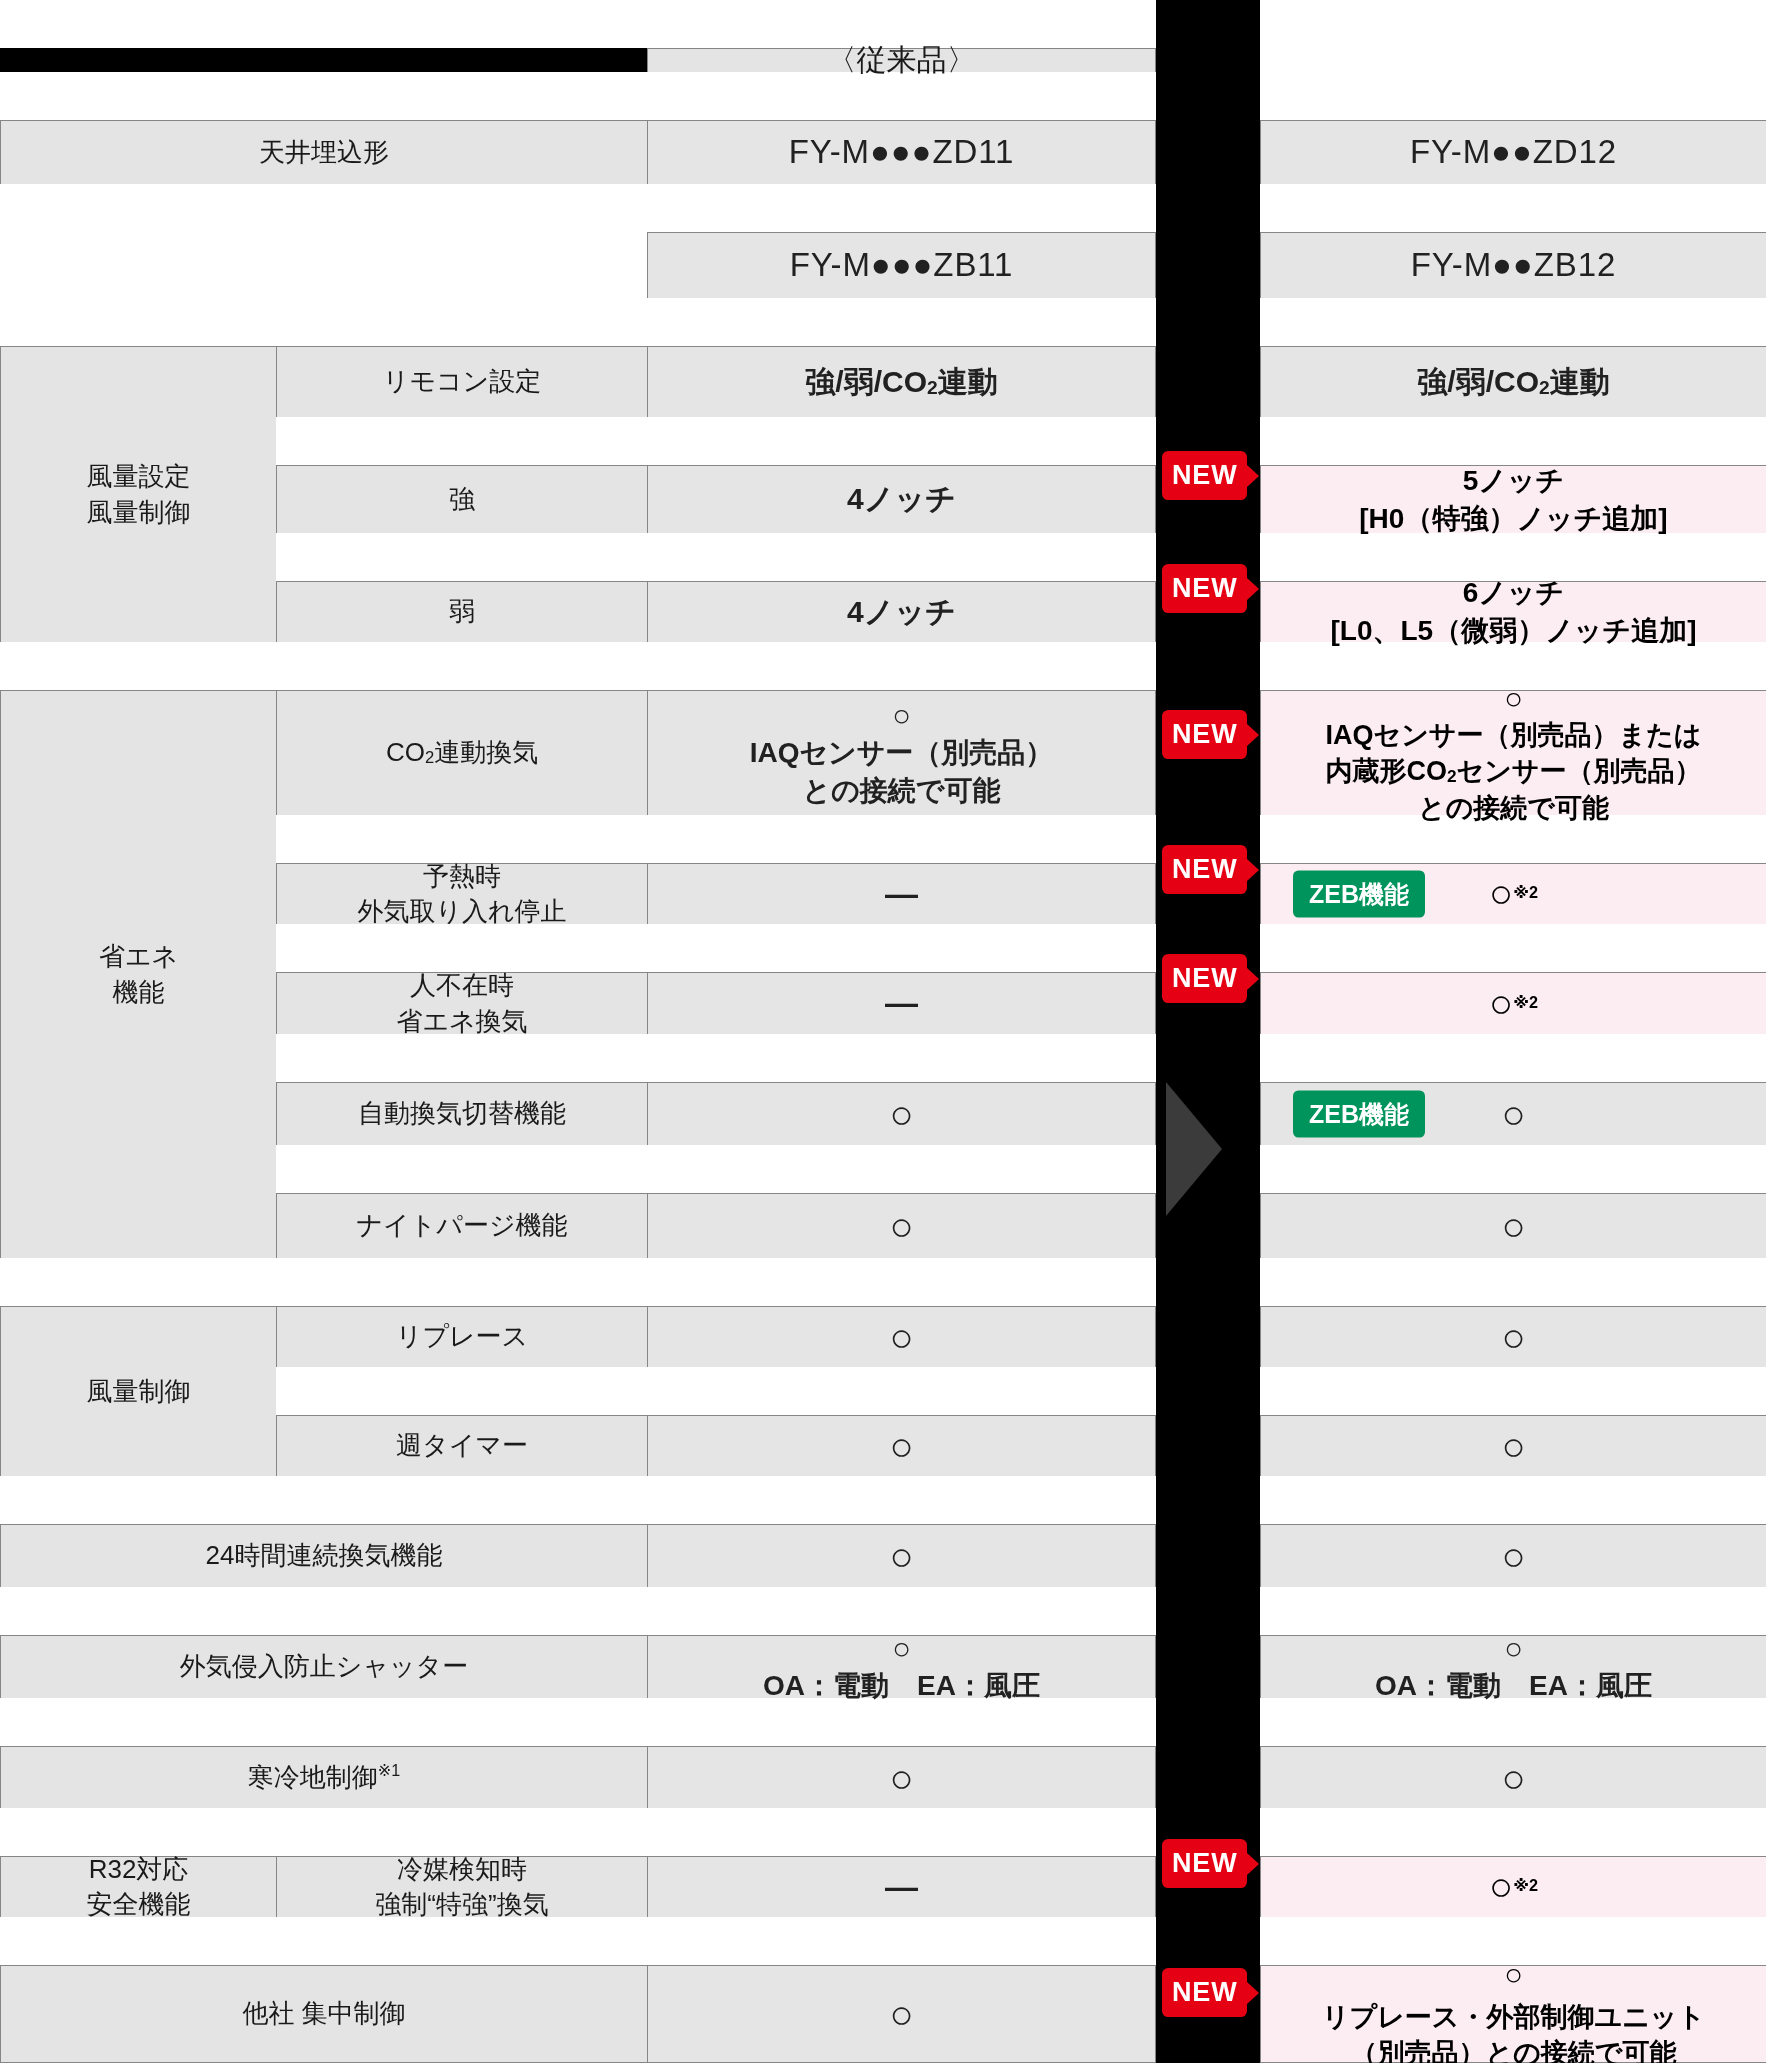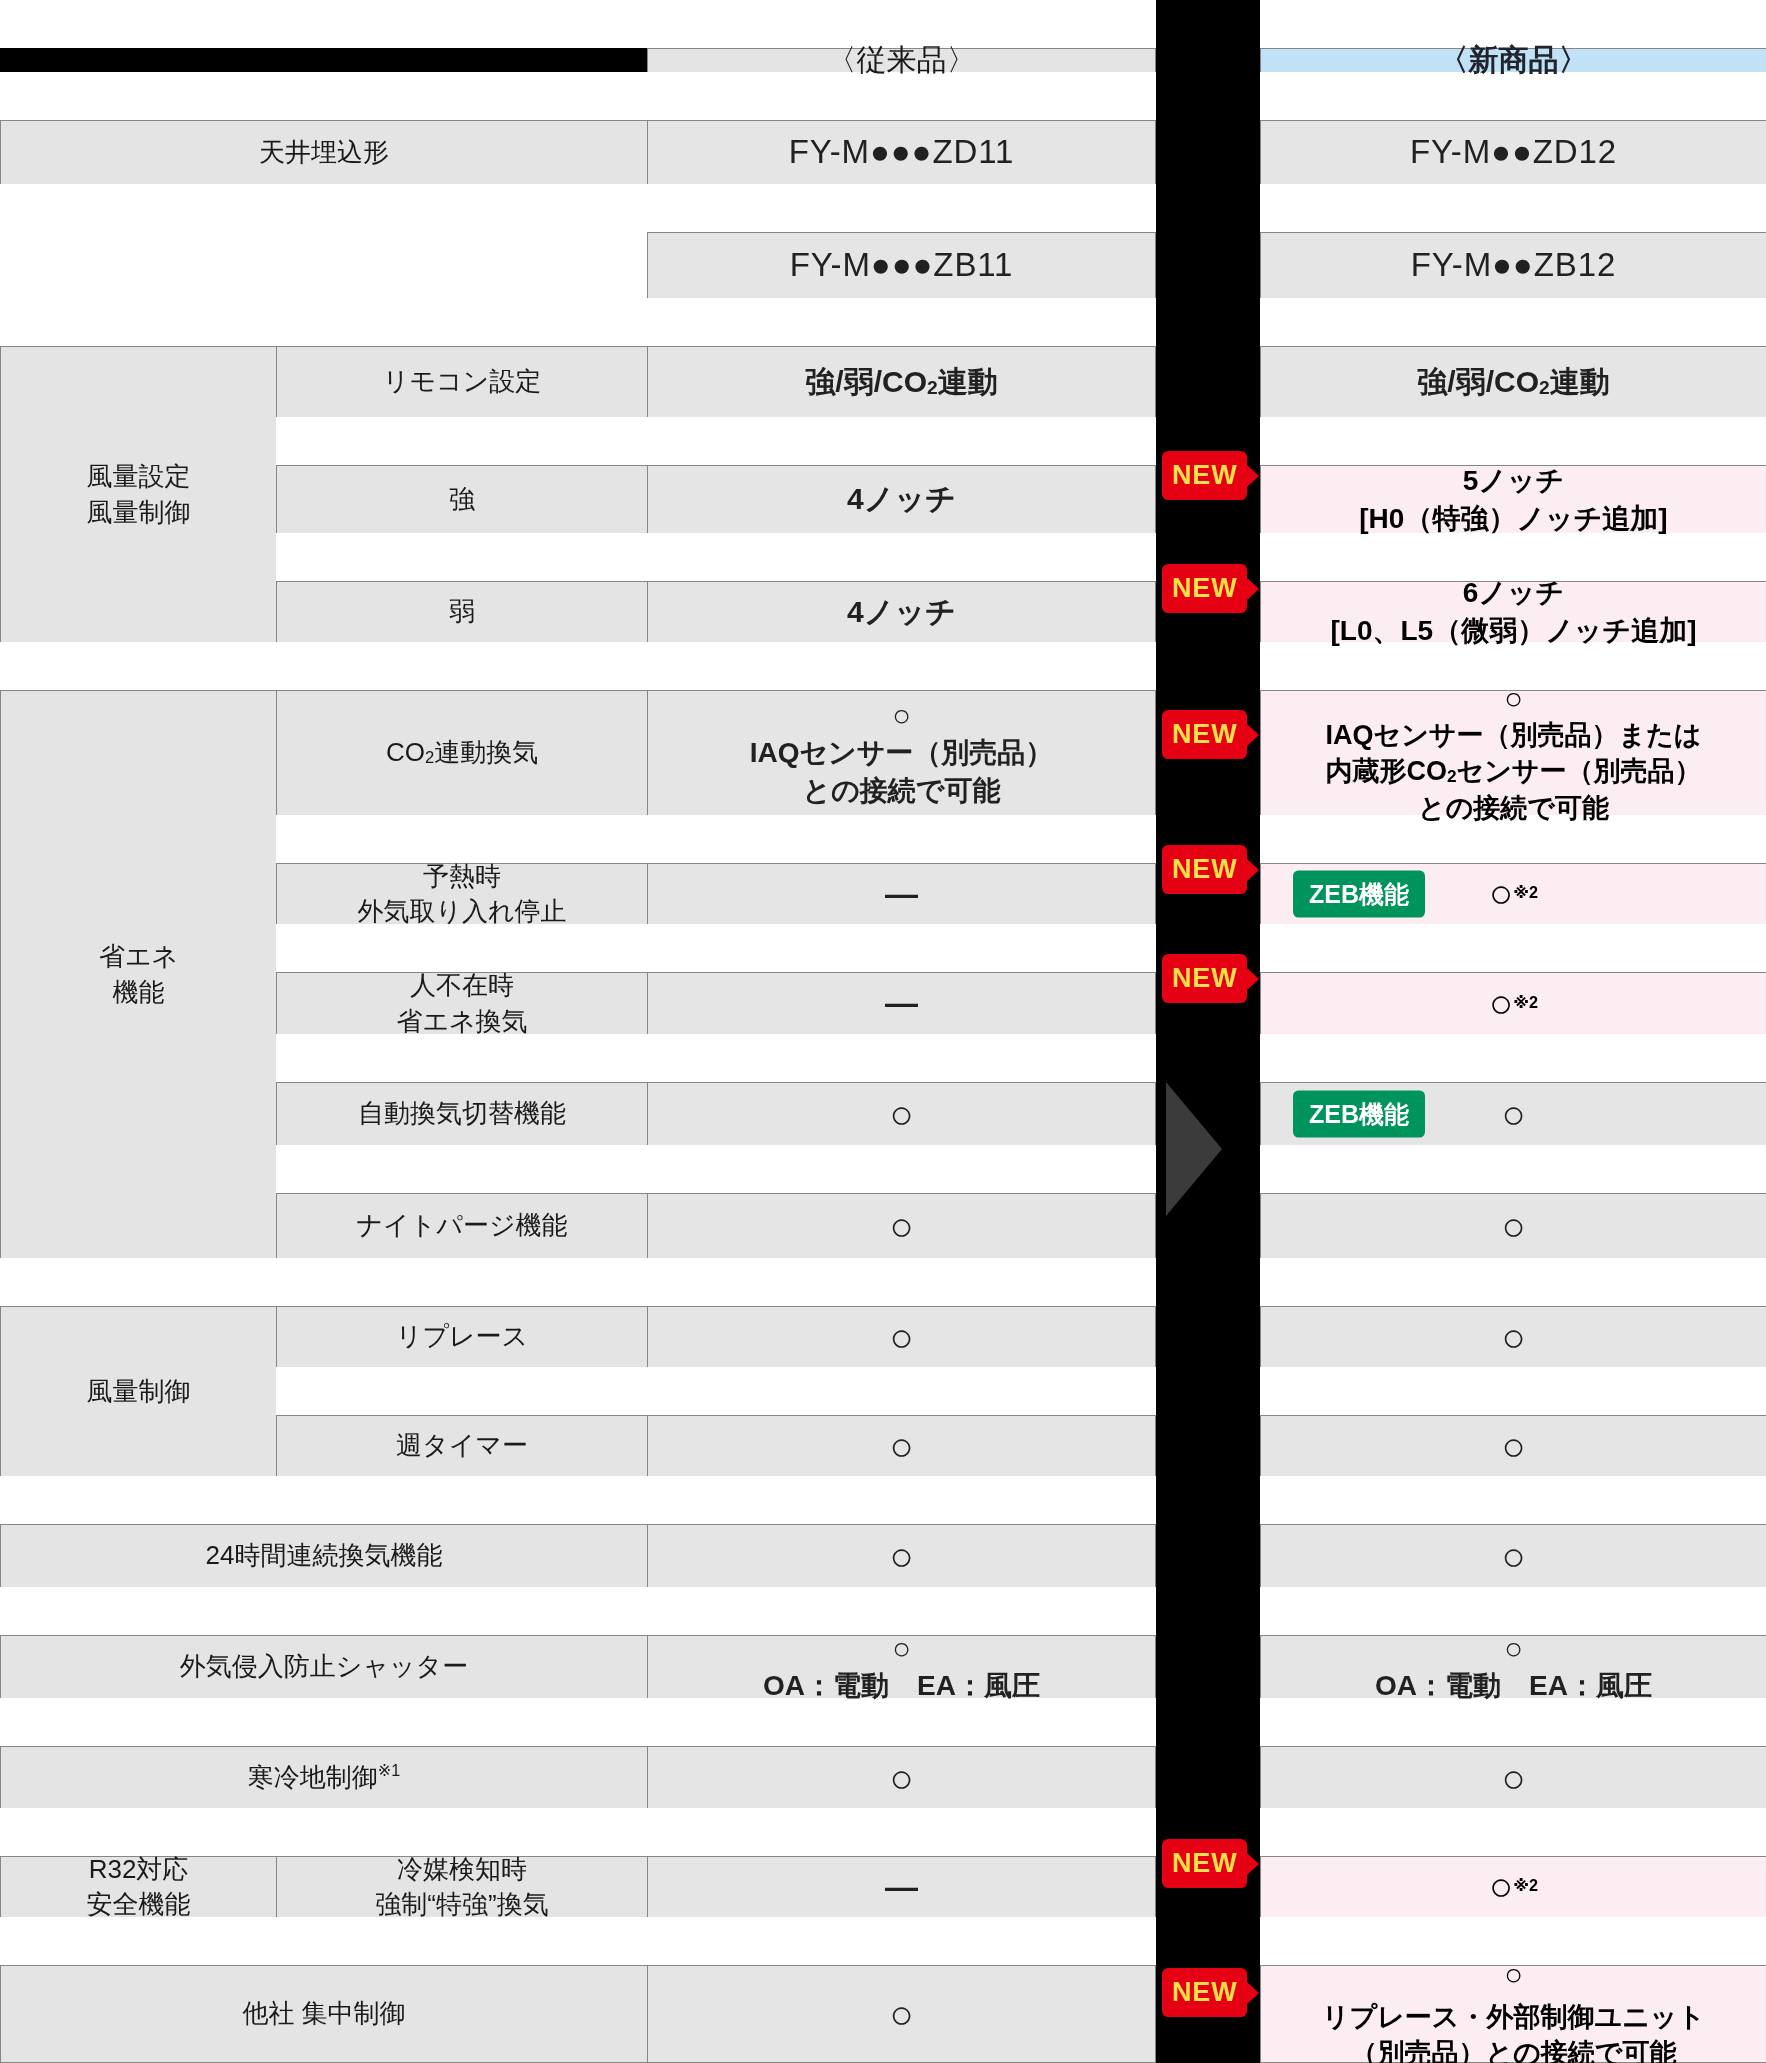--- a/index.html
+++ b/index.html
@@ -27,21 +27,21 @@
   .ghostval{font-size:30px;font-weight:bold;}
   .circle{font-size:40px;line-height:1.1;}
   .circle-sm{font-size:31px;line-height:1.2;}
   .dash{font-size:33px;font-weight:bold;}
   .detail{font-size:28px;font-weight:bold;}
   .sub{font-size:0.64em;vertical-align:-0.12em;}
   .sup{font-size:0.58em;vertical-align:0.55em;font-weight:bold;}
   .sup-lab{font-size:0.62em;vertical-align:0.6em;}
   
   .new-badge{position:absolute;left:6.3px;width:85px;height:49px;background:#e50013;
-    border-radius:6.3px;color:#fde047;font-weight:bold;font-size:27px;letter-spacing:0.9px;
+    border-radius:6.3px;color:#ffffff;font-weight:bold;font-size:27px;letter-spacing:0.9px;
     display:flex;align-items:center;justify-content:center;}
   .new-badge::after{content:"";position:absolute;right:-11.8px;top:50%;transform:translateY(-50%);
     width:0;height:0;border-top:11.8px solid transparent;border-bottom:11.8px solid transparent;
     border-left:12.7px solid #e50013;}
   
   .zeb-badge{position:absolute;left:32px;top:50%;transform:translateY(-50%);
     width:132px;height:47px;background:#00945d;border-radius:5.4px;color:#fff;
     font-weight:bold;font-size:25px;display:flex;align-items:center;justify-content:center;}
   
   .big-arrow{position:absolute;left:10px;top:1082px;width:0;height:0;
@@ -51,23 +51,20 @@
 </style>
 </head>
 <body>
 
 <div id="table">
 
   <div class="cell hdr-black" style="grid-area:1/1/2/3"></div>
   <div class="cell hdr-old bt bl br" style="grid-area:1/3/2/4">
     <span>〈従来品〉</span>
   </div>
-  <div class="cell hdr-new bt bl br" style="grid-area:1/5/2/6">
-    <span>〈新商品〉</span>
-  </div>
 
   <div class="divider">
     <div class="new-badge" style="top:451px">
         <span>NEW</span>
       </div>
     <div class="new-badge" style="top:564px">
         <span>NEW</span>
       </div>
     <div class="new-badge" style="top:710px">
         <span>NEW</span>

